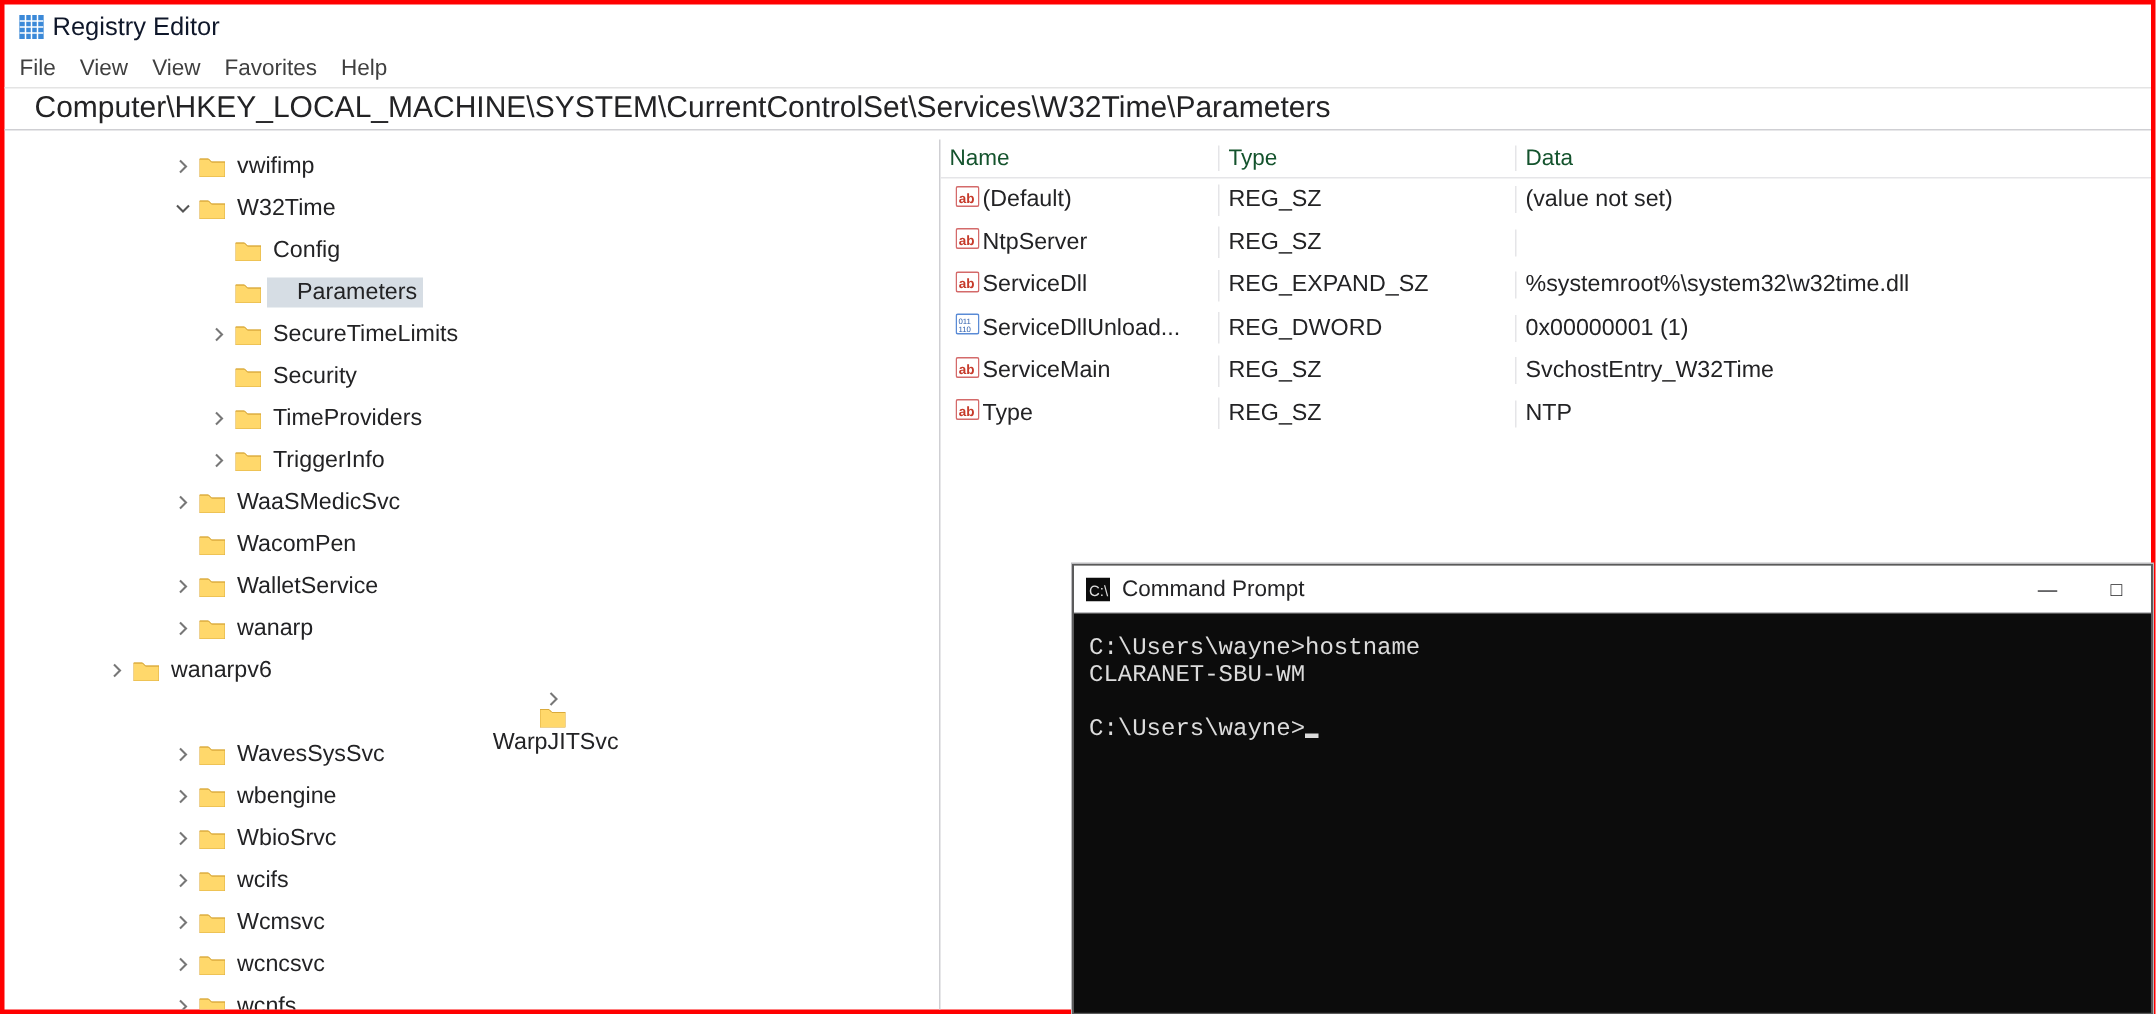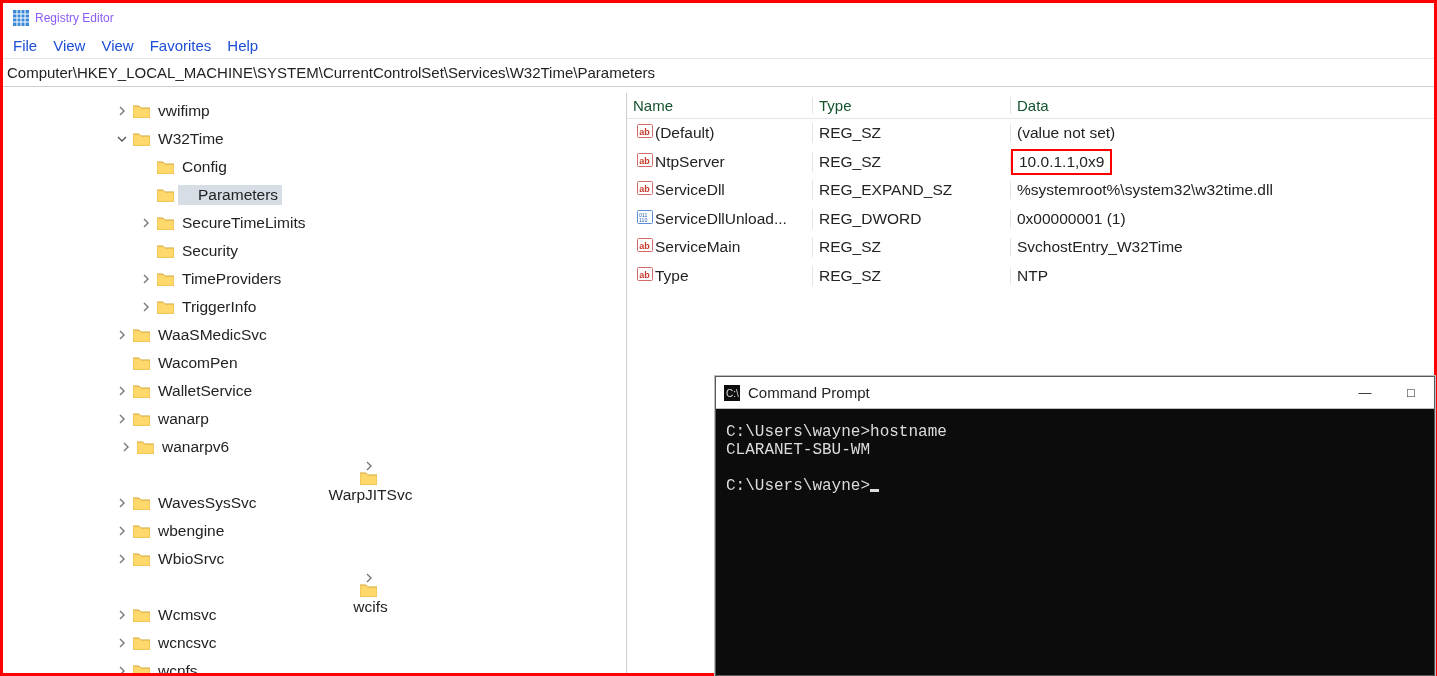--- a/index.html
+++ b/index.html
@@ -3,28 +3,28 @@
 <meta charset="utf-8">
 <style>
   * { box-sizing: border-box; font-family: "Segoe UI", Arial, sans-serif; }
   body { margin: 0; width: 1437px; height: 676px; overflow: hidden; background: #fff; }
   .frame { width: 1437px; height: 676px; border: 3px solid #ff0000; position: relative; background: #fff; }
 
   
   .titlebar { display: flex; align-items: center; height: 30px; padding: 2px 4px; color: #707078; }
   .app-icon { width: 16px; height: 16px; margin: 0 6px; display:inline-block; background: linear-gradient(#2a7ed1,#2a7ed1); position: relative; }
   .app-icon svg { display:block; }
-  .titlebar-text { font-size: 12px; color: #8b5cf6; }
+  .titlebar-text { font-size: 17px; color: #0f172a; }
 
   
   .menubar { display: flex; align-items: center; height: 26px; padding: 0 2px; border-bottom: 1px solid #e4e4e4; }
-  .menu-item { font-size: 15px; color: #1d4ed8; padding: 2px 8px; cursor: default; }
-
-  
-  .pathbar { height: 28px; display: flex; align-items: center; padding: 0 4px; font-size: 15px; color: #232325; border-bottom: 1px solid #cfcfd3; }
+  .menu-item { font-size: 15px; color: #404040; padding: 2px 8px; cursor: default; }
+
+  
+  .pathbar { height: 28px; display: flex; align-items: center; padding: 0 20px; font-size: 20px; color: #232325; border-bottom: 1px solid #cfcfd3; }
 
   
   .content { position: absolute; top: 90px; bottom: 0; left: 0; right: 0; display: flex; }
   .tree-pane { width: 624px; border-right: 1px solid #cfcfd3; overflow: hidden; position: relative; }
   .list-pane { flex: 1; position: relative; }
 
   
   .tree { font-size: 15.5px; color: #232325; padding-top: 4px; }
   .tree-row { display: flex; align-items: center; height: 28px; white-space: nowrap; cursor: default; }
   .expander { width: 14px; height: 14px; margin-right: 4px; display: inline-flex; align-items: center; justify-content: center; color: #5c5c60; font-size: 10px; }
@@ -213,21 +213,21 @@
               <svg width="10" height="10" viewBox="0 0 10 10">
                 <path d="M3 1 L7 5 L3 9" fill="none" stroke="#777" stroke-width="1.4"></path>
               </svg>
             </span>
             <svg class="folder-icon" viewBox="0 0 17 14">
               <path d="M0 2 h6 l2 2 h9 v10 h-17 z" fill="#ffd86b" stroke="#d9a93a" stroke-width="0.6"></path>
               <path d="M0 2 h6 l2 2 h9" fill="none" stroke="#d9a93a" stroke-width="0.6"></path>
             </svg>
             <span class="tree-label">wanarp</span>
           </div>
-          <div class="tree-row" style="padding-left: 116px;">
+          <div class="tree-row" style="padding-left: 68px;">
             <span class="expander">
               <svg width="10" height="10" viewBox="0 0 10 10">
                 <path d="M3 1 L7 5 L3 9" fill="none" stroke="#777" stroke-width="1.4"></path>
               </svg>
             </span>
             <svg class="folder-icon" viewBox="0 0 17 14">
               <path d="M0 2 h6 l2 2 h9 v10 h-17 z" fill="#ffd86b" stroke="#d9a93a" stroke-width="0.6"></path>
               <path d="M0 2 h6 l2 2 h9" fill="none" stroke="#d9a93a" stroke-width="0.6"></path>
             </svg>
             <span class="tree-label">wanarpv6</span>
@@ -273,21 +273,21 @@
               <svg width="10" height="10" viewBox="0 0 10 10">
                 <path d="M3 1 L7 5 L3 9" fill="none" stroke="#777" stroke-width="1.4"></path>
               </svg>
             </span>
             <svg class="folder-icon" viewBox="0 0 17 14">
               <path d="M0 2 h6 l2 2 h9 v10 h-17 z" fill="#ffd86b" stroke="#d9a93a" stroke-width="0.6"></path>
               <path d="M0 2 h6 l2 2 h9" fill="none" stroke="#d9a93a" stroke-width="0.6"></path>
             </svg>
             <span class="tree-label">WbioSrvc</span>
           </div>
-          <div class="tree-row" style="padding-left: 112px; flex-direction: column;">
+          <div class="tree-row" style="padding-left: 112px;">
             <span class="expander">
               <svg width="10" height="10" viewBox="0 0 10 10">
                 <path d="M3 1 L7 5 L3 9" fill="none" stroke="#777" stroke-width="1.4"></path>
               </svg>
             </span>
             <svg class="folder-icon" viewBox="0 0 17 14">
               <path d="M0 2 h6 l2 2 h9 v10 h-17 z" fill="#ffd86b" stroke="#d9a93a" stroke-width="0.6"></path>
               <path d="M0 2 h6 l2 2 h9" fill="none" stroke="#d9a93a" stroke-width="0.6"></path>
             </svg>
             <span class="tree-label">wcifs</span>
@@ -351,21 +351,20 @@
           </div>
           <div class="list-row">
             <div class="col col-name" style="display:flex;align-items:center;">
               <span><svg class="val-icon" viewBox="0 0 16 16">
                   <rect x="0.5" y="1.5" width="15" height="13" rx="1" fill="#fff" stroke="#d46a6a"></rect>
                   <text x="2.2" y="12" font-size="9" fill="#c63a2a" font-family="Arial" font-weight="bold">ab</text>
                 </svg></span>
               <span>NtpServer</span>
             </div>
             <div class="col col-type">REG_SZ</div>
-            <div class="col col-data"><span class="data-highlight">10.0.1.1,0x9</span></div>
           </div>
           <div class="list-row">
             <div class="col col-name" style="display:flex;align-items:center;">
               <span><svg class="val-icon" viewBox="0 0 16 16">
                   <rect x="0.5" y="1.5" width="15" height="13" rx="1" fill="#fff" stroke="#d46a6a"></rect>
                   <text x="2.2" y="12" font-size="9" fill="#c63a2a" font-family="Arial" font-weight="bold">ab</text>
                 </svg></span>
               <span>ServiceDll</span>
             </div>
             <div class="col col-type">REG_EXPAND_SZ</div>

